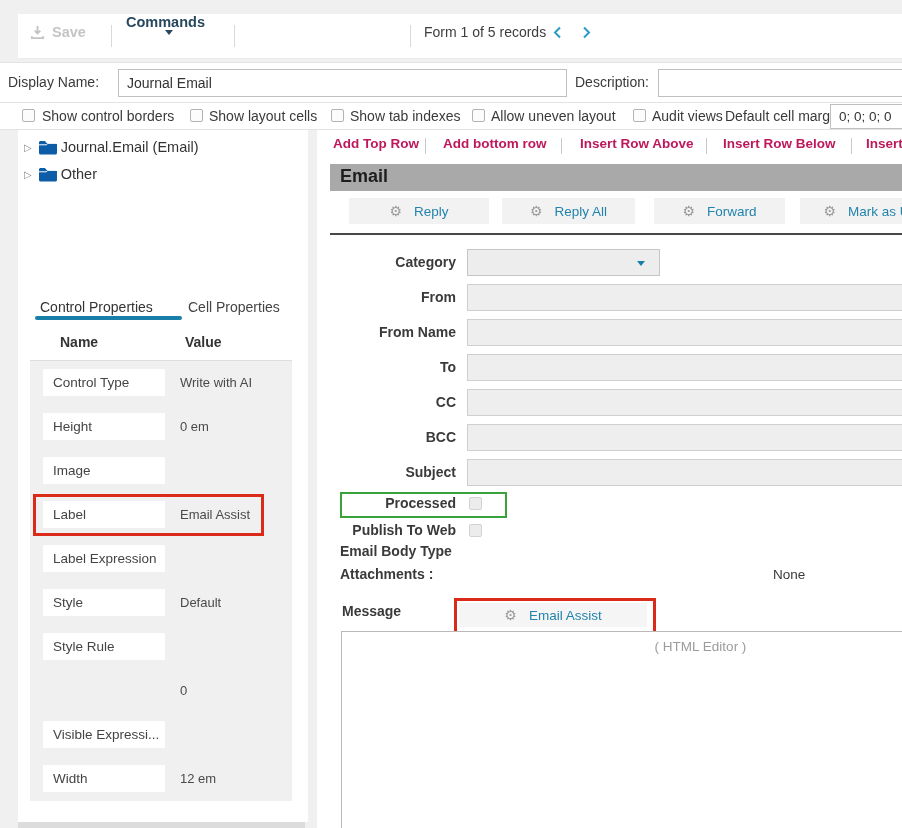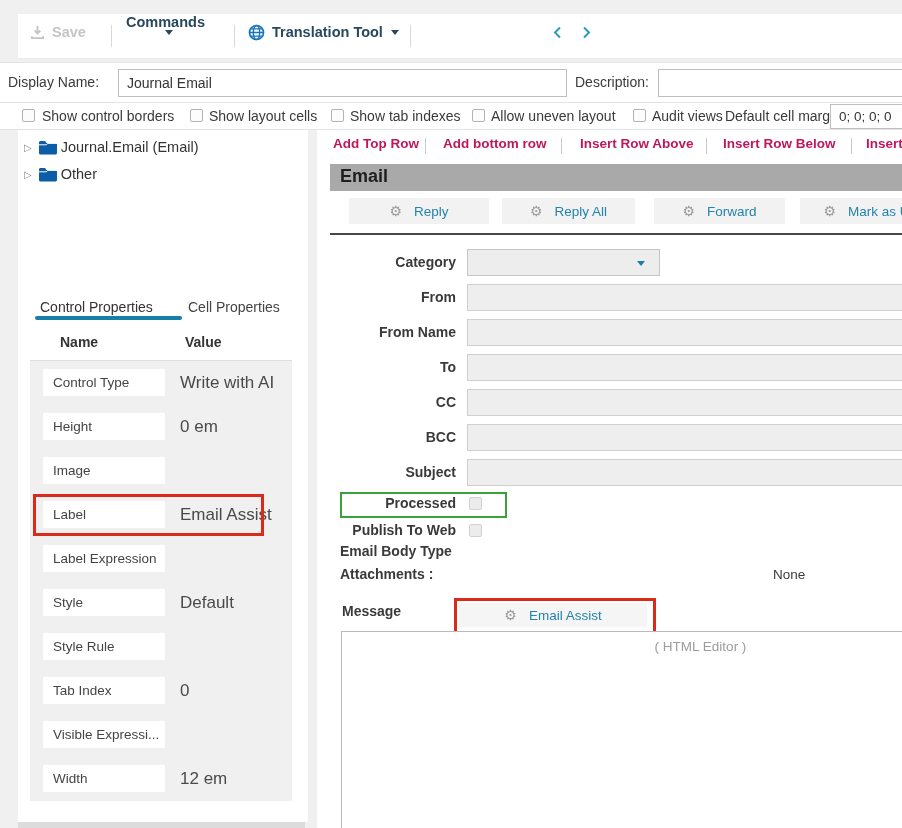--- a/index.html
+++ b/index.html
@@ -21,21 +21,21 @@
   
   .tree-item{position:absolute;display:flex;align-items:center;font-size:14.5px;color:#333;}
   .tree-arrow{color:#8a8a8a;font-family:"DejaVu Sans",sans-serif;font-size:10px;margin-right:6px;}
   
   .tab{position:absolute;font-size:14px;color:#333;white-space:nowrap;}
   .tab-underline{position:absolute;height:4px;background:#177fa8;border-radius:2px;}
   
   .prop-head{font-size:14px;font-weight:bold;color:#333;}
   .prop-row{position:relative;height:44px;}
   .prop-name{position:absolute;left:13px;top:8px;width:122px;height:27px;background:#fff;font-size:13.5px;color:#444;line-height:27px;padding-left:10px;box-sizing:border-box;}
-  .prop-value{position:absolute;left:150px;top:8px;height:27px;line-height:27px;font-size:17px;color:#4a4a4a;}
+  .prop-value{position:absolute;left:150px;top:8px;height:27px;line-height:27px;font-size:13px;color:#4a4a4a;}
   .hl-red{position:absolute;border:3px solid #d92a1a;}
   
   .link{font-size:13.5px;font-weight:bold;color:#be185d;white-space:nowrap;cursor:pointer;}
   .vsep{position:absolute;top:3px;width:1px;height:16px;background:#c9c9c9;}
   .gear{font-family:"DejaVu Sans",sans-serif;font-size:14px;color:#9a9a9a;line-height:1;}
   .act-btn{position:absolute;top:0;height:26px;background:#f2f2f2;display:flex;align-items:center;justify-content:center;gap:12px;cursor:pointer;}
   .act-btn span.lbl{font-size:13.5px;color:#2284ad;white-space:nowrap;}
   .fld-label{position:absolute;width:115px;left:24px;text-align:right;font-size:14px;font-weight:bold;color:#3a3a3a;white-space:nowrap;}
   .fld-input{position:absolute;left:150px;height:27px;width:595px;background:#eeeeee;border:1px solid #cfcfcf;box-sizing:border-box;}
   .left-lbl{position:absolute;left:23px;font-size:14px;font-weight:bold;color:#3a3a3a;white-space:nowrap;}
@@ -54,32 +54,24 @@
           </svg>
       </span>
       <span>Save</span>
     </div>
     <div class="tb-sep" style="left:93px;"></div>
     <div class="tb-item" style="left:108px;flex-direction:column;">
       <span class="tb-strong">Commands</span>
       <span class="caret"></span>
     </div>
     <div class="tb-sep" style="left:216px;"></div>
-    <div class="tb-item" style="left:230px;">
-      <span style="display:inline-flex;margin-right:7px;">
-        <svg width="17" height="17" viewBox="0 0 16 16">
-            <circle cx="8" cy="8" r="6.6" fill="none" stroke="#1b76b9" stroke-width="1.6"></circle>
-            <ellipse cx="8" cy="8" rx="3" ry="6.6" fill="none" stroke="#1b76b9" stroke-width="1.3"></ellipse>
-            <path d="M1.6 8h12.8M2.6 4.6h10.8M2.6 11.4h10.8" stroke="#1b76b9" stroke-width="1.3" fill="none"></path>
-          </svg>
-      </span>
-      <span class="tb-strong">Translation Tool</span>
-      <span class="caret"></span>
-    </div>
     <div class="tb-sep" style="left:392px;"></div>
+    <div class="tb-item" style="left:406px;font-size:14px;color:#3d3d3d;">
+      <span>Form 1 of 5 records</span>
+    </div>
     <div class="tb-item" style="left:535px;">
       <svg width="9" height="13" viewBox="0 0 9 13">
           <path d="M7 1.5 2 6.5l5 5" stroke="#2a9bc4" stroke-width="2" fill="none"></path>
         </svg>
     </div>
     <div class="tb-item" style="left:564px;">
       <svg width="9" height="13" viewBox="0 0 9 13">
           <path d="M2 1.5 7 6.5l-5 5" stroke="#2a9bc4" stroke-width="2" fill="none"></path>
         </svg>
     </div>
@@ -159,21 +151,20 @@
         </div>
         <div class="prop-row">
           <span class="prop-name">Style</span>
             <span class="prop-value">Default</span>
         </div>
         <div class="prop-row">
           <span class="prop-name">Style Rule</span>
             <span class="prop-value"></span>
         </div>
         <div class="prop-row">
-          <span class="prop-name">Tab Index</span>
             <span class="prop-value">0</span>
         </div>
         <div class="prop-row">
           <span class="prop-name">Visible Expressi...</span>
             <span class="prop-value"></span>
         </div>
         <div class="prop-row">
           <span class="prop-name">Width</span>
             <span class="prop-value">12 em</span>
         </div>

